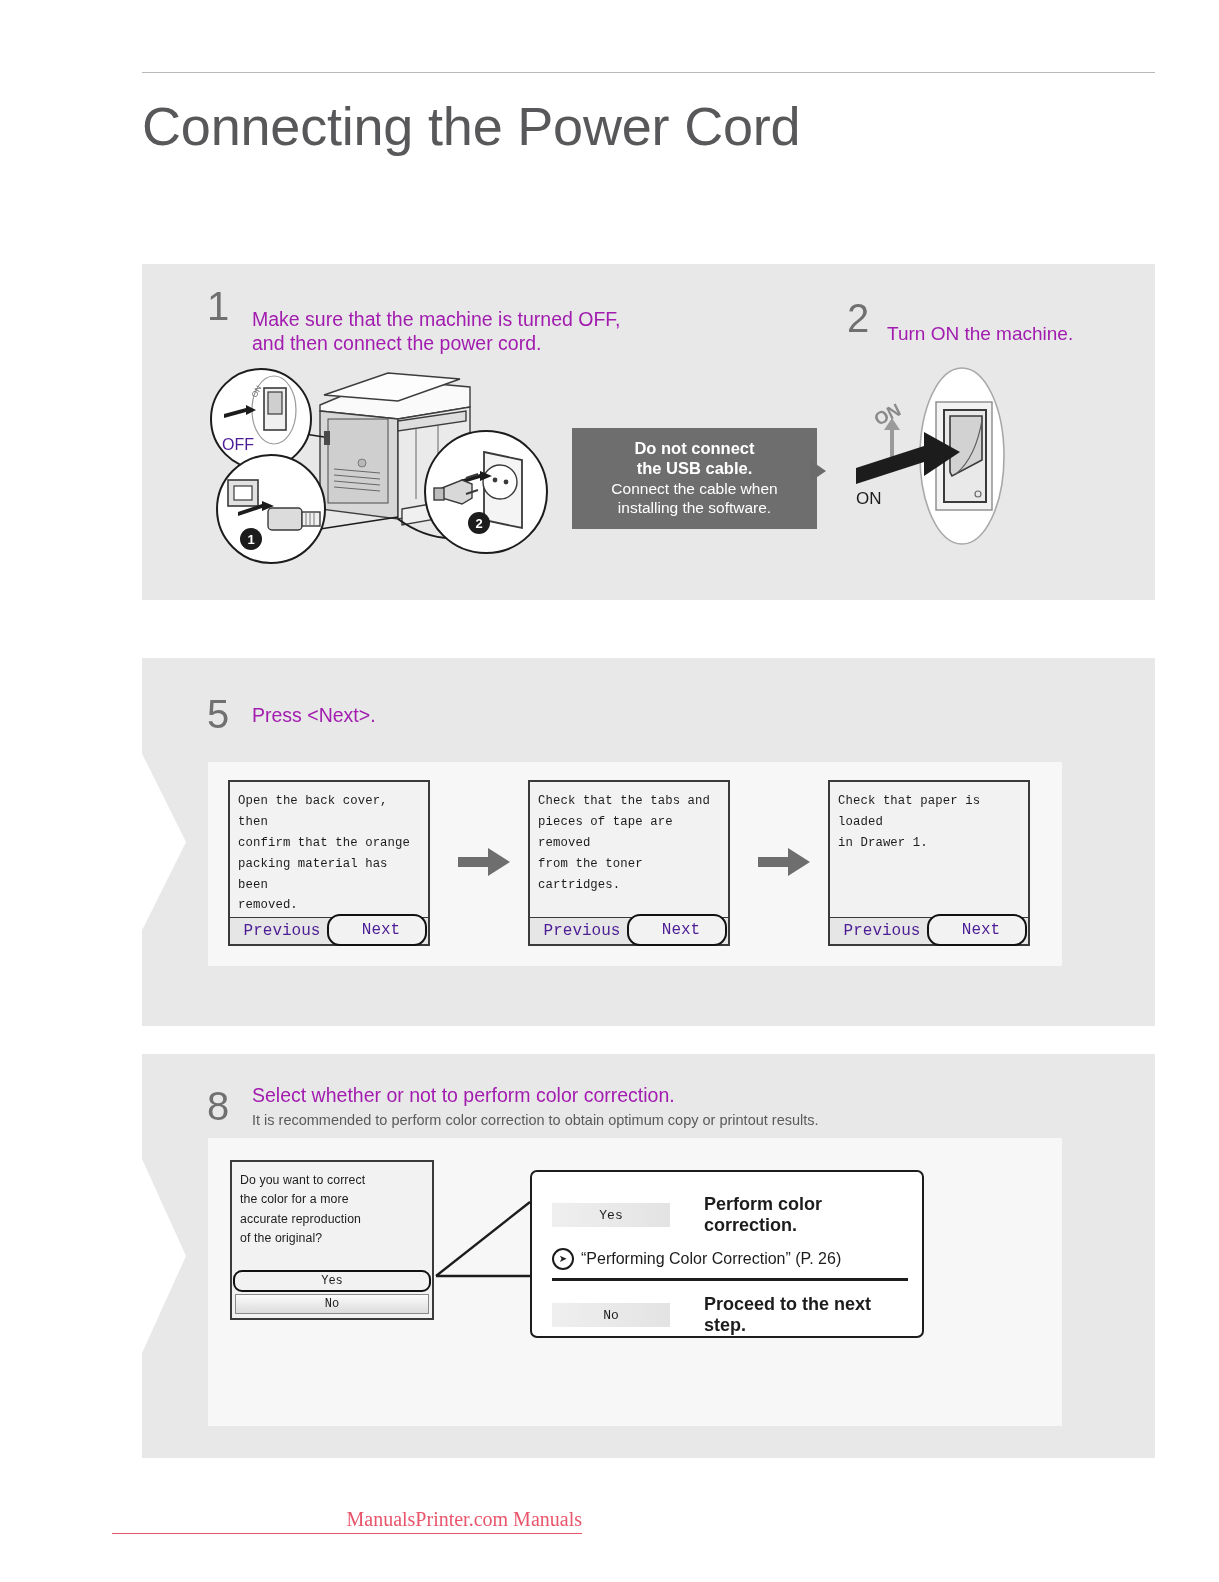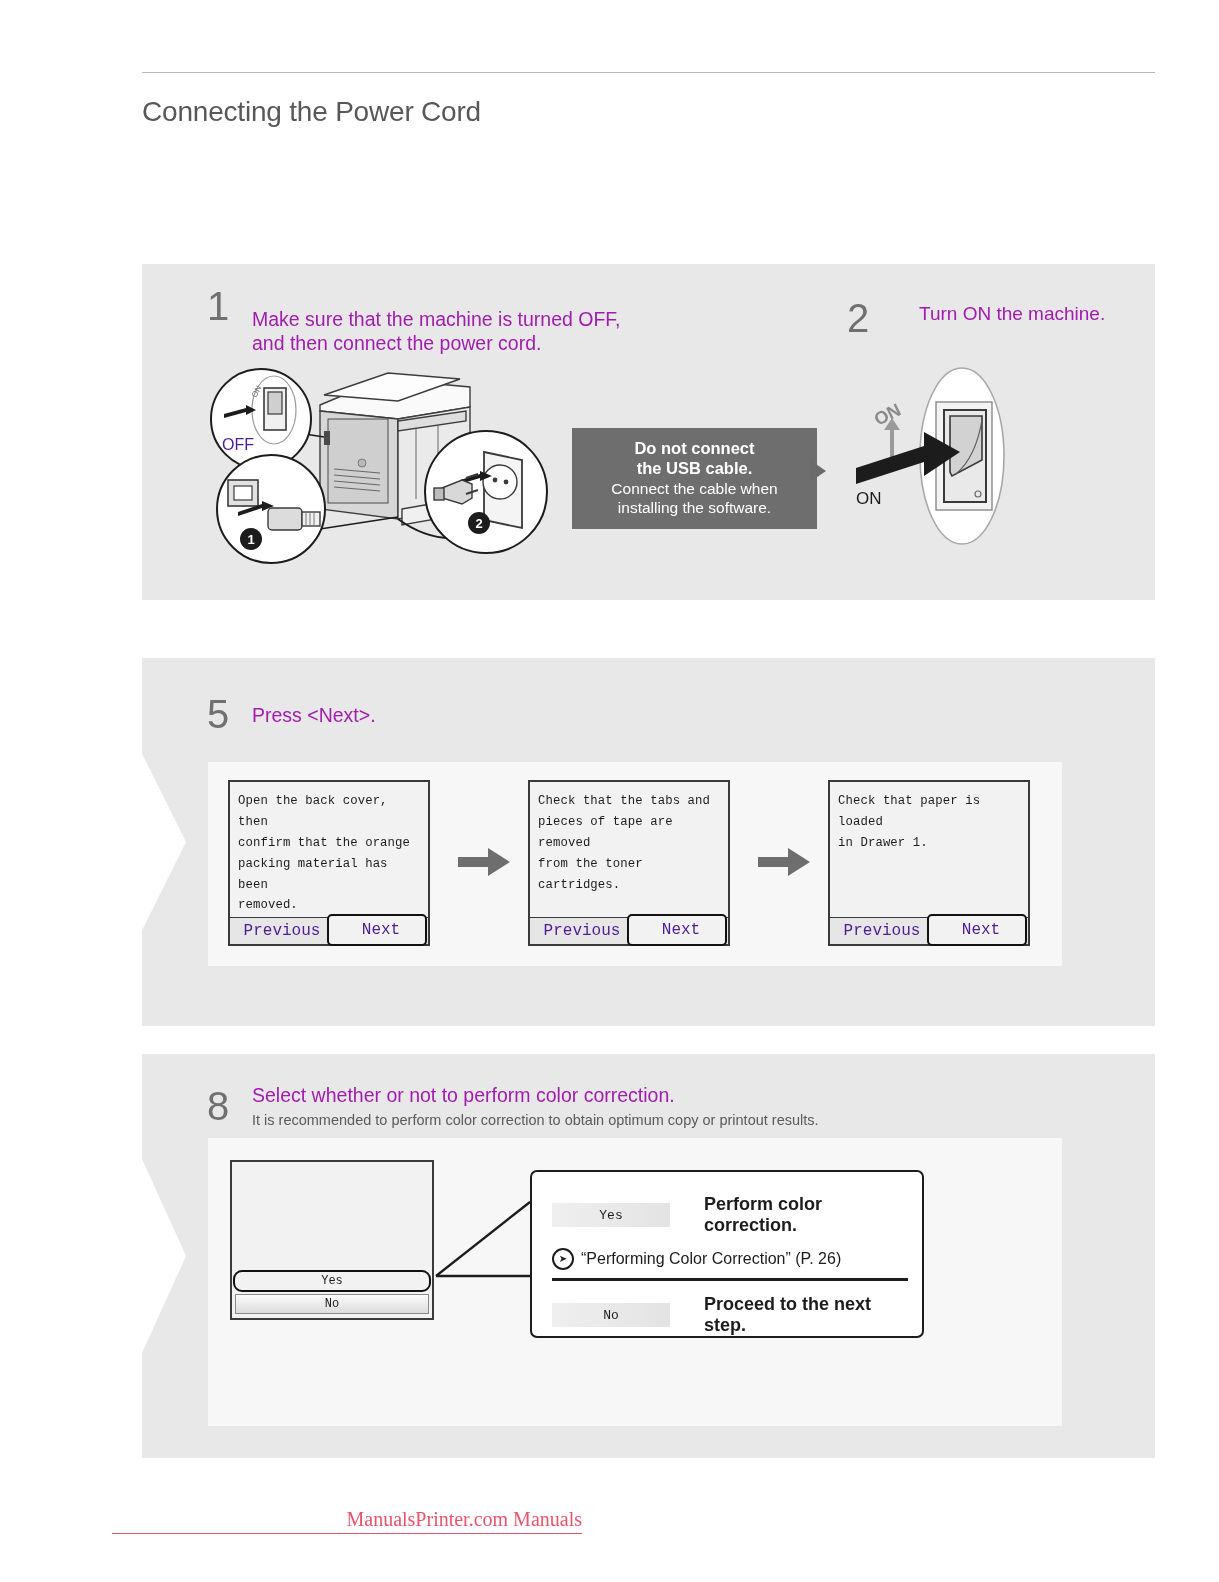--- a/index.html
+++ b/index.html
@@ -23,21 +23,21 @@
     left: 142px;
     top: 72px;
     width: 1013px;
   }
   #header-rule {
     height: 1px;
     background: #b9b9b9;
     width: 100%;
   }
   #page-title {
-    font-size: 28px;
+    font-size: 54px;
     font-weight: 400;
     color: #58585a;
     letter-spacing: -0.2px;
     margin-top: 24px;
     line-height: 1.1;
   }
 
   
   .section {
     position: absolute;
@@ -77,21 +77,21 @@
     font-size: 14.5px;
     color: #5a5a5a;
     line-height: 1.25;
   }
 
   
   #section-power { left: 142px; top: 264px; width: 1013px; height: 336px; }
   #step1-num { left: 65px; top: 22px; }
   #step1-title { left: 110px; top: 44px; }
   #step2-num { left: 705px; top: 34px; }
-  #step2-title { left: 745px; top: 38px; font-size: 19px; margin-left: 32px; }
+  #step2-title { left: 745px; top: 58px; font-size: 19px; }
 
   .illus { position: absolute; }
 
   
   #printer-illus { left: 60px; top: 95px; width: 420px; height: 200px; }
 
   .callout-circle {
     position: absolute;
     border: 2.5px solid #1c1c1c;
     border-radius: 50%;
@@ -203,21 +203,21 @@
     font-size: 16px;
     color: #4c1d95;
     display: flex;
     align-items: center;
     justify-content: center;
     font-family: "Liberation Mono", monospace;
     padding-left: 8px;
   }
   .lcd-btn.selected {
     border: 2.5px solid #111111;
-    border-radius: 5px;
+    border-radius: 13px;
     background: #f2f2f2;
     margin: -4px 1px -2px 1px;
   }
 
   .flow-arrow {
     position: absolute;
     width: 52px;
     height: 28px;
   }
 
@@ -536,20 +536,24 @@
   <div class="notch-bg"></div>
   <div class="section-inner">
 
     <div class="step-num" id="step8-num">8</div>
     <div class="step-title" id="step8-title">Select whether or not to perform color correction.</div>
     <div class="step-sub" id="step8-sub">It is recommended to perform color correction to obtain optimum copy or printout results.</div>
 
     <div class="white-panel" id="color-panel">
 
       <div id="color-dialog">
+        <div class="lcd-text">Do you want to correct
+the color for a more
+accurate reproduction
+of the original?</div>
         <div class="dlg-btn" id="dlg-yes">Yes</div>
         <div class="dlg-btn" id="dlg-no">No</div>
       </div>
 
       <svg style="position:absolute; left:222px; top:22px;" width="110" height="180" viewBox="0 0 110 180">
         <path d="M6,116 L100,42" stroke="#1c1c1c" stroke-width="2.4" fill="none"></path>
         <path d="M6,116 L100,116" stroke="#1c1c1c" stroke-width="2.4" fill="none"></path>
       </svg>
 
       <div id="result-box">

